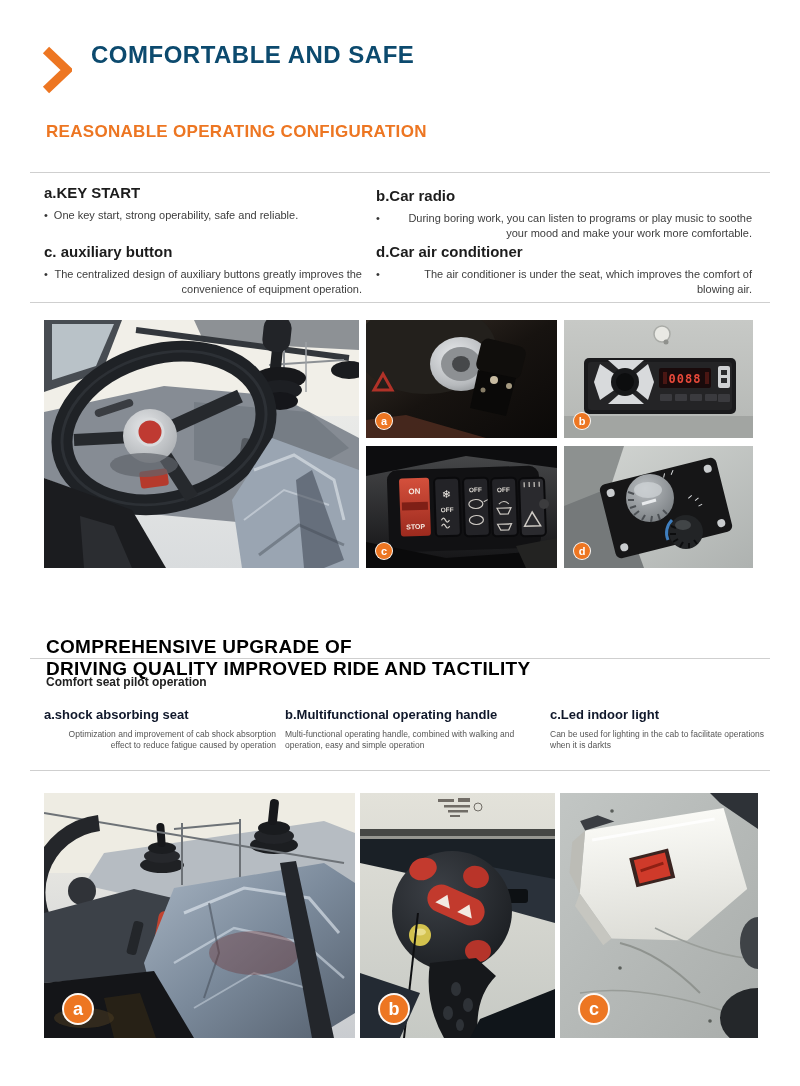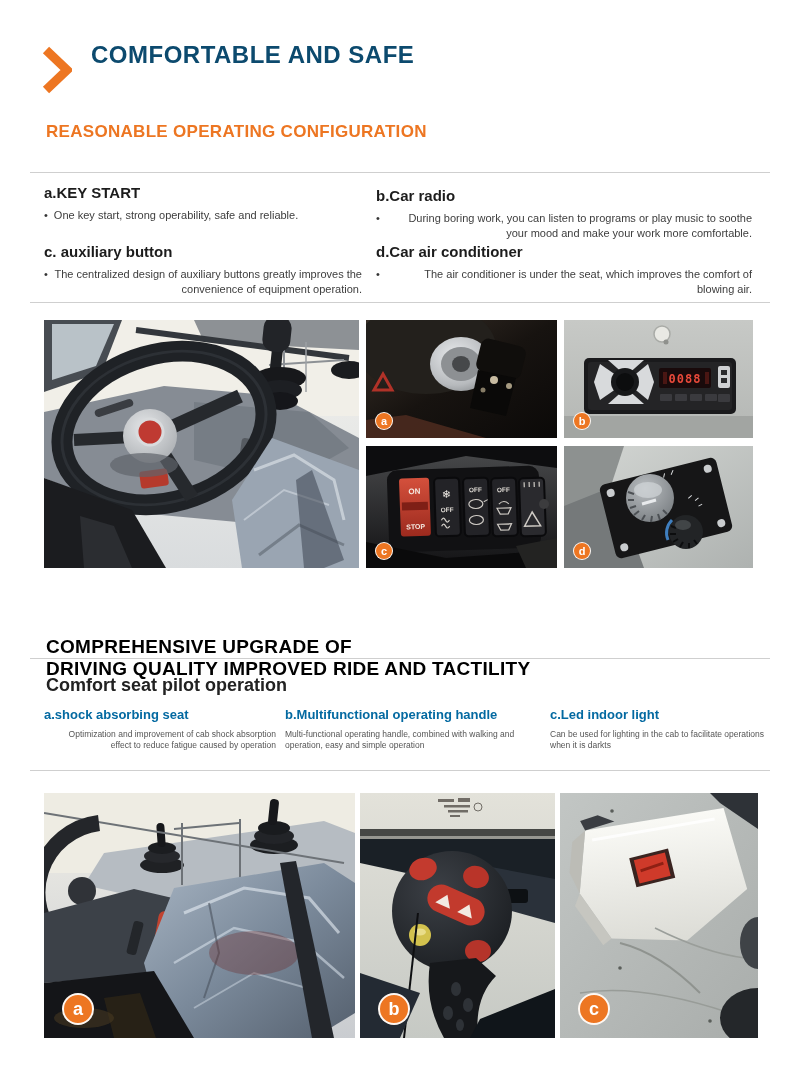--- a/index.html
+++ b/index.html
@@ -14,22 +14,22 @@
   .s2-heading{left:46px;top:608px;color:#000000;font-size:19px;line-height:22px;font-weight:bold;letter-spacing:.3px;margin-top:28px;}
   .divider{left:30px;width:740px;height:1px;background:#cfcfcf;}
   
   .feat-title{font-size:15px;font-weight:bold;color:#1c1c1c;margin:0 0 7px 0;}
   .bullet-row{display:flex;align-items:flex-start;}
   .bullet-dot{font-size:11px;color:#333;line-height:15px;margin-right:6px;}
   .bullet-text{font-size:11px;color:#3d3d3d;line-height:15px;text-align:right;}
   .fcol-l{left:44px;width:318px;}
   .fcol-r{left:376px;width:376px;}
   
-  .subheading{left:46px;top:675px;font-size:18px;font-weight:bold;color:#222;}
-  .s2-feat-title{font-size:13px;font-weight:bold;color:#0369a1;margin:0 0 7px 0;}
+  .subheading{left:46px;top:675px;font-size:12px;font-weight:bold;color:#222;}
+  .s2-feat-title{font-size:13px;font-weight:bold;color:#0f172a;margin:0 0 7px 0;}
   .s2-feat-desc{font-size:8.5px;color:#555;line-height:11px;}
   .indent{padding-left:16px;text-align:right;}
   
   .photo{overflow:hidden;background:#888;}
   .photo svg{display:block;}
   
   .badge{position:absolute;border-radius:50%;background:#ed7622;color:#fff;
          display:flex;align-items:center;justify-content:center;font-weight:bold;
          box-sizing:border-box;}
   .badge-sm{width:18px;height:18px;border:1.5px solid rgba(255,255,255,.95);

